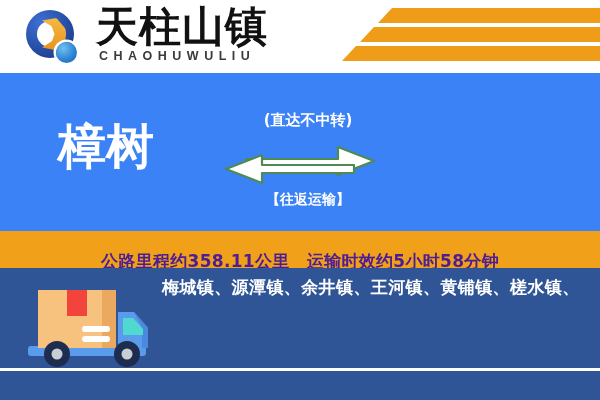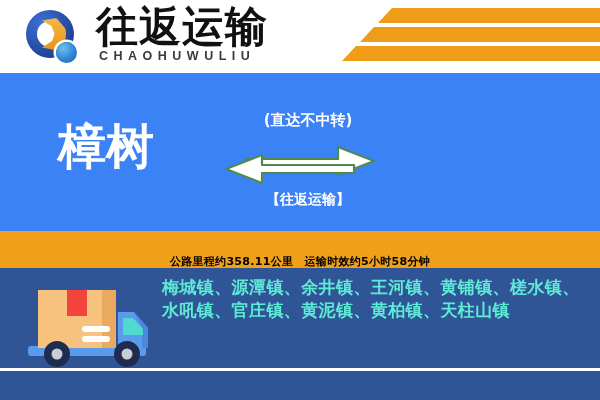--- a/index.html
+++ b/index.html
@@ -132,23 +132,23 @@
   .infobar {
     position: absolute;
     left: 0; top: 231px;
     width: 600px; height: 37px;
     background: #f0a119;
     display: flex;
     align-items: center;
     justify-content: center;
   }
   .infobar-text {
-    font-size: 11px;
-    font-weight: 700;
-    color: #000000;
+    font-size: 17px;
+    font-weight: 700;
+    color: #4c1d95;
     letter-spacing: .3px;
     font-family: "DejaVu Sans", "Liberation Sans", sans-serif;
     white-space: nowrap;
     margin-top: 24px;
   }
 
   
   .towns-section {
     position: absolute;
     left: 0; top: 268px;
@@ -157,21 +157,21 @@
   }
   .truck {
     position: absolute;
     left: 22px; top: 10px;
     width: 130px; height: 96px;
   }
   .towns {
     position: absolute;
     left: 162px; top: 8px;
     width: 424px;
-    color: #5eead4;
+    color: #ffffff;
     font-size: 17px;
     font-weight: 700;
     line-height: 23px;
     letter-spacing: .4px;
     font-family: "DejaVu Sans", "Liberation Sans", sans-serif;
   }
   .towns-line { display: block; white-space: nowrap; }
   .bottom-rule {
     position: absolute;
     left: 0; top: 100px;
@@ -186,21 +186,21 @@
 
   <div class="header">
 
     <div class="logo-mark">
       <div class="ring"></div>
       <div class="hole"></div>
       <div class="crescent"></div>
       <div class="dot"></div>
     </div>
 
-    <div class="brand-cn">往返运输</div>
+    <div class="brand-cn">天柱山镇</div>
     <div class="brand-en">CHAOHUWULIU</div>
 
     <svg class="stripes" viewBox="0 0 262 58" preserveAspectRatio="none">
       <polygon points="54,0 262,0 262,15 40,15" fill="#ef9c18"></polygon>
       <polygon points="36,19 262,19 262,34 22,34" fill="#ef9c18"></polygon>
       <polygon points="18,38 262,38 262,53 4,53" fill="#ef9c18"></polygon>
     </svg>
   </div>
 
   <div class="route">
@@ -248,19 +248,18 @@
       <path d="M101 40 h10 l10 11 v6 h-20 z" fill="#4fd9cf"></path>
 
       <circle cx="35" cy="76" r="13" fill="#1e2c4f"></circle>
       <circle cx="35" cy="76" r="5.5" fill="#c9cdd4"></circle>
       <circle cx="105" cy="76" r="13" fill="#1e2c4f"></circle>
       <circle cx="105" cy="76" r="5.5" fill="#c9cdd4"></circle>
     </svg>
 
     <div class="towns">
       <span class="towns-line">梅城镇、源潭镇、余井镇、王河镇、黄铺镇、槎水镇、</span>
-      <span class="towns-line">水吼镇、官庄镇、黄泥镇、黄柏镇、天柱山镇</span>
     </div>
 
     <div class="bottom-rule"></div>
   </div>
 
 </div>
 
 </body></html>

